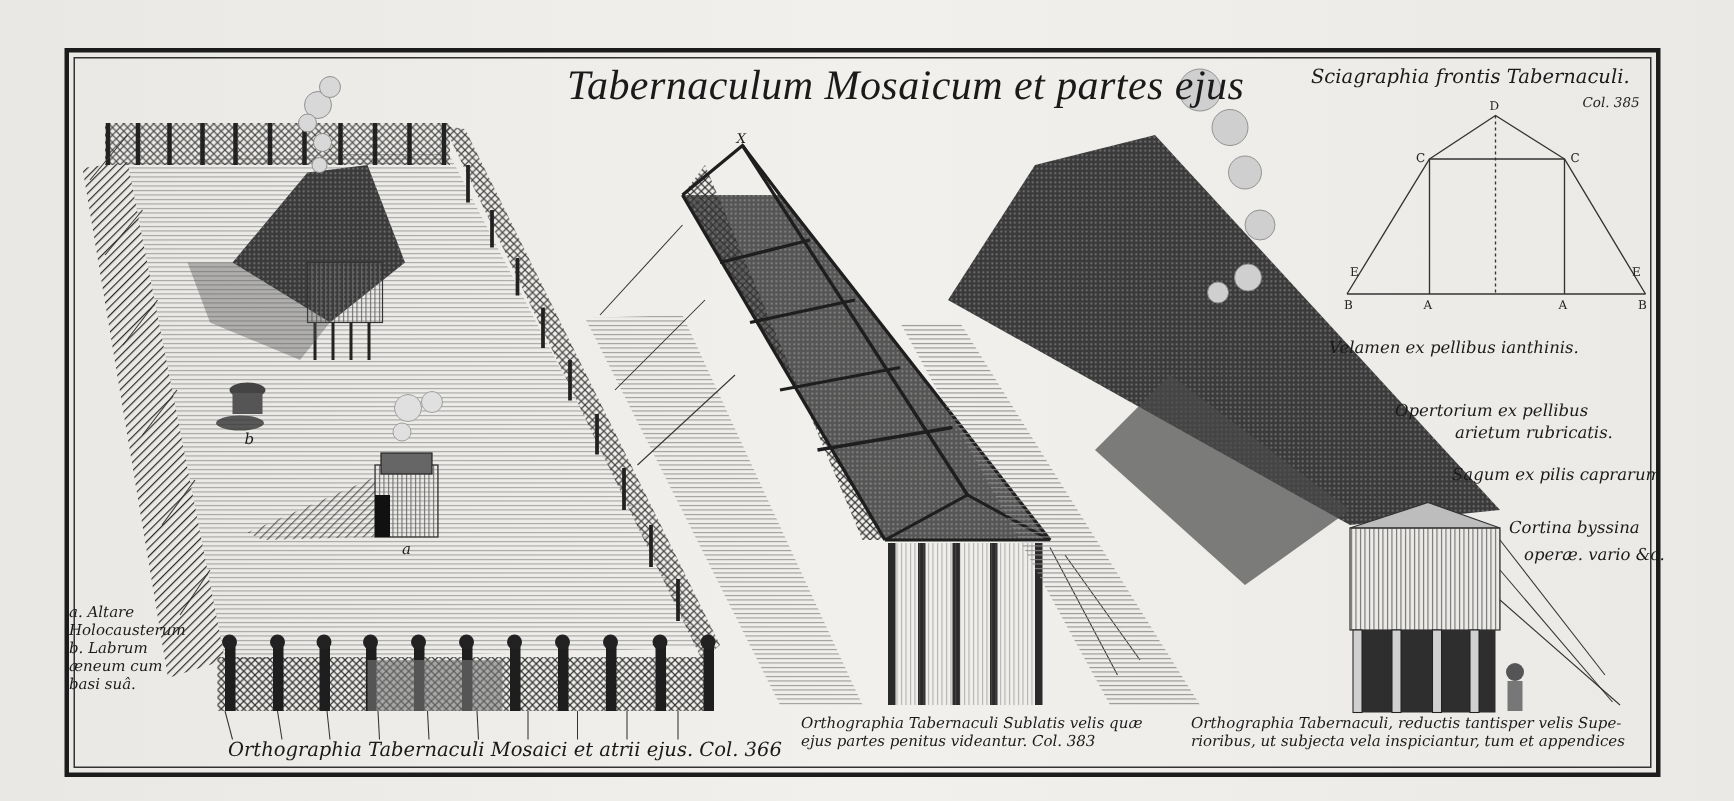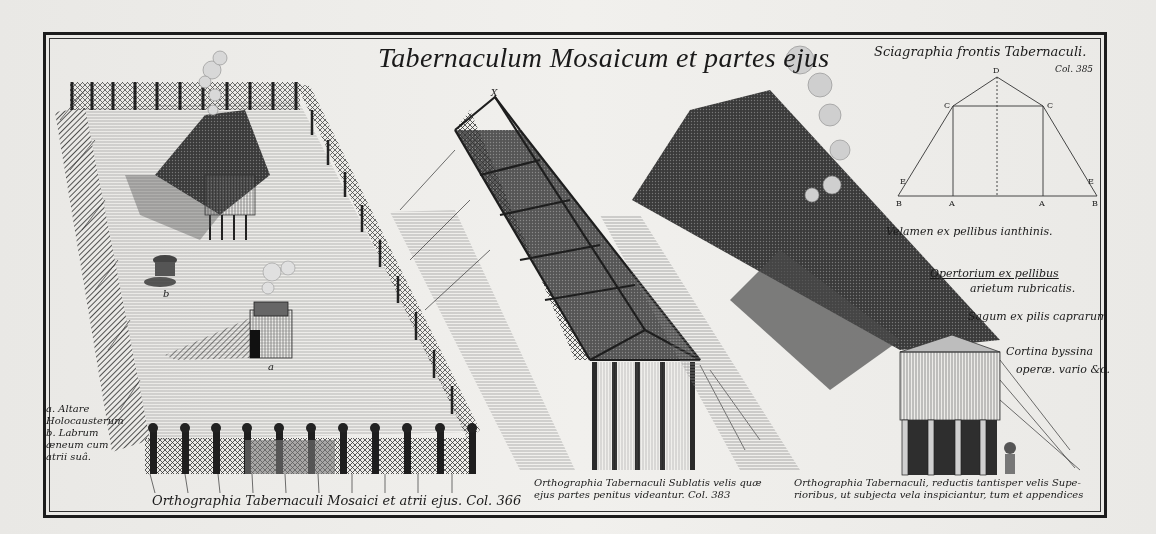--- a/index.html
+++ b/index.html
@@ -242,36 +242,36 @@
 <span class="pt" style="left:944px;top:101px;">C</span>
 <span class="pt" style="left:1047px;top:101px;">C</span>
 <span class="pt" style="left:900px;top:177px;">E</span>
 <span class="pt" style="left:1088px;top:177px;">E</span>
 <span class="pt" style="left:896px;top:199px;">B</span>
 <span class="pt" style="left:949px;top:199px;">A</span>
 <span class="pt" style="left:1039px;top:199px;">A</span>
 <span class="pt" style="left:1092px;top:199px;">B</span>
 
 <div class="lbl" style="left:886px;top:225px;">Velamen ex pellibus ianthinis.</div>
-<div class="lbl" style="left:930px;top:267px;text-decoration:underline;">Opertorium ex pellibus</div>
+<div class="lbl" style="left:930px;top:267px;">Opertorium ex pellibus</div>
 <div class="lbl" style="left:942px;top:282px;margin-left:28px;">arietum rubricatis.</div>
 <div class="lbl" style="left:968px;top:310px;">Sagum ex pilis caprarum</div>
 <div class="lbl" style="left:1006px;top:345px;">Cortina byssina</div>
 <div class="lbl" style="left:1016px;top:363px;font-style:italic;">operæ. vario &amp;c.</div>
 
 <span class="lbl" style="left:163px;top:287px;font-size:10px;">b</span>
 <span class="lbl" style="left:268px;top:360px;font-size:10px;">a</span>
 <span class="lbl" style="left:491px;top:86px;font-size:9px;">X</span>
 
 <div class="legend">
   <div>a. Altare</div>
   <div>Holocausterum</div>
   <div>b. Labrum</div>
   <div>æneum cum</div>
-  <div>atrii suâ.</div>
+  <div>basi suâ.</div>
 </div>
 
 <div class="caption" style="left:152px;top:495px;font-size:13px;">Orthographia Tabernaculi Mosaici et atrii ejus. Col. 366</div>
 <div class="caption" style="left:534px;top:477px;font-size:10px;">
   <div>Orthographia Tabernaculi Sublatis velis quæ</div>
   <div>ejus partes penitus videantur. Col. 383</div>
 </div>
 <div class="caption" style="left:794px;top:477px;font-size:10px;">
   <div>Orthographia Tabernaculi, reductis tantisper velis Supe-</div>
   <div>rioribus, ut subjecta vela inspiciantur, tum et appendices</div>

